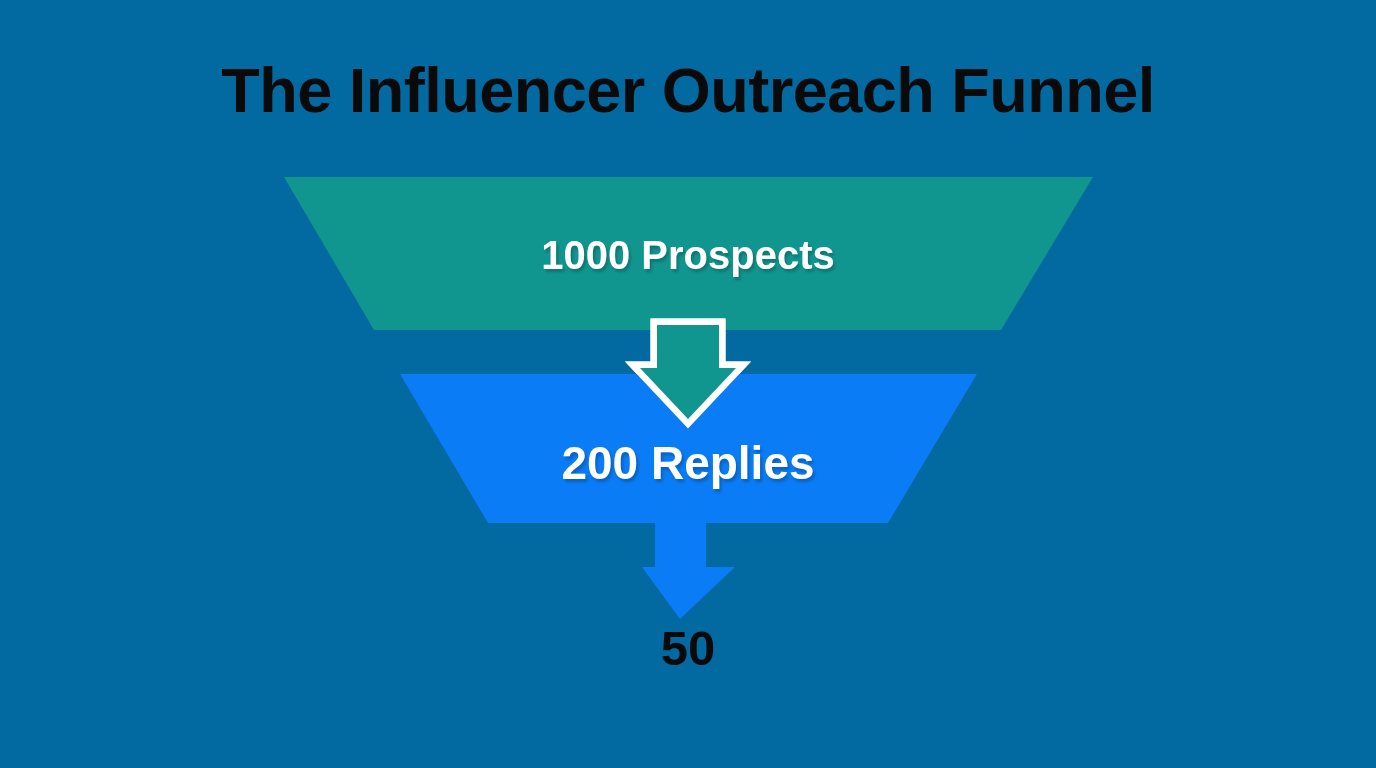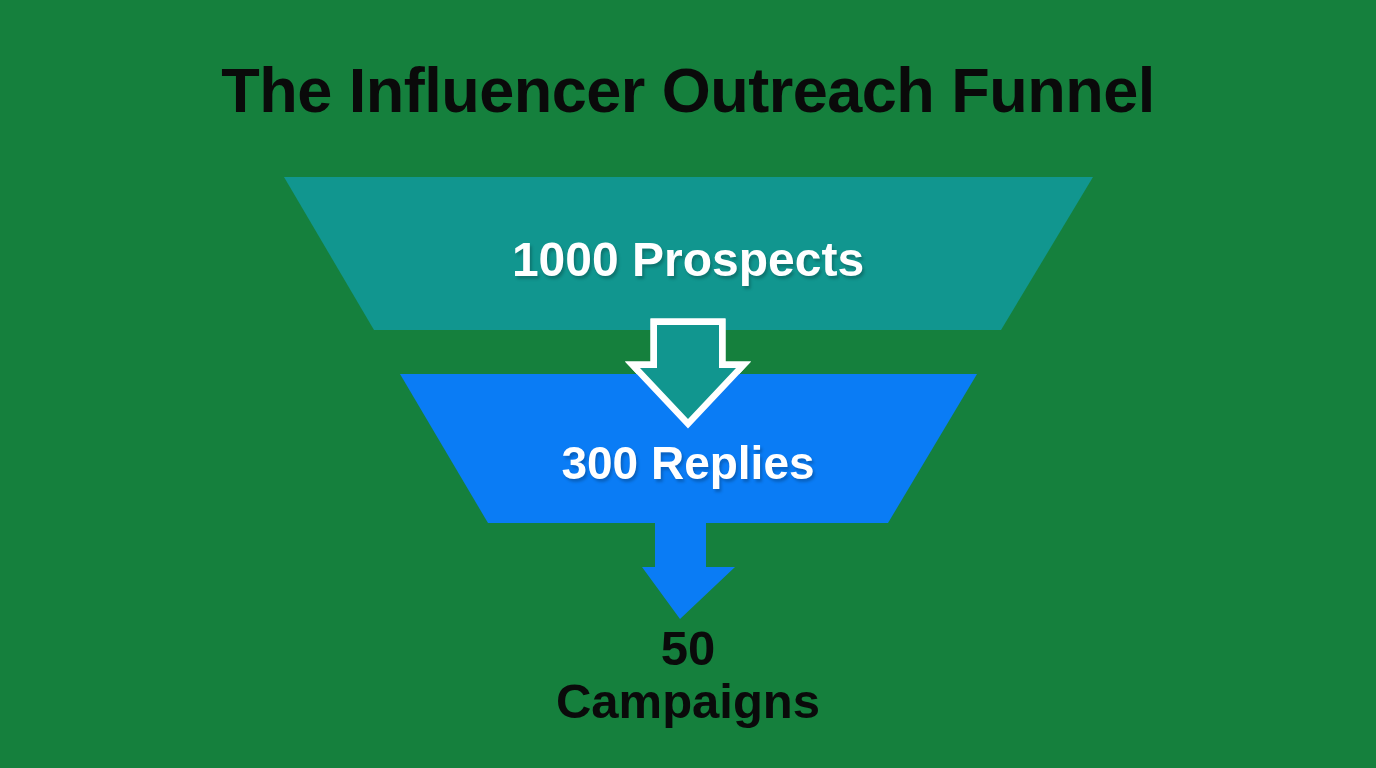--- a/index.html
+++ b/index.html
@@ -7,21 +7,21 @@
     padding: 0;
     background: #ffffff;
   }
   body {
     font-family: "Liberation Sans", "DejaVu Sans", sans-serif;
   }
   #canvas {
     position: relative;
     width: 1376px;
     height: 768px;
-    background: #15803d;
+    background: #0369a1;
     overflow: hidden;
   }
   #funnel-title {
     position: absolute;
     left: 0;
     top: 56px;
     width: 1376px;
     text-align: center;
     font-size: 63px;
     font-weight: bold;
@@ -42,21 +42,21 @@
     text-align: center;
     font-weight: bold;
     color: #ffffff;
     white-space: nowrap;
     text-shadow: 2px 3px 3px rgba(0,0,0,0.22);
   }
   #stage-label-0 {
     left: 0;
     top: 232px;
     width: 1376px;
-    font-size: 48px;
+    font-size: 40px;
     line-height: 1.15;
   }
   #stage-label-1 {
     left: 0;
     top: 437px;
     width: 1376px;
     font-size: 46px;
     line-height: 1.15;
   }
   #outcome-label {
@@ -96,20 +96,19 @@
       <polygon fill="none" stroke-width="13" stroke-linejoin="miter" points="657,325 719,325 719,368 736,368 688,419 640,368 657,368" stroke="#ffffff"></polygon>
       <polygon points="657,325 719,325 719,368 736,368 688,419 640,368 657,368" fill="#11968f"></polygon>
     </g>
 
     <polygon points="655,518 706,518 706,567 735,567 680,619 642,567 655,567" fill="#0a7cf5"></polygon>
 
   </svg>
 
   <div class="stage-label" id="stage-label-0">1000 Prospects</div>
 
-  <div class="stage-label" id="stage-label-1">300 Replies</div>
+  <div class="stage-label" id="stage-label-1">200 Replies</div>
 
   <div id="outcome-label">
     <span class="outcome-line">50</span>
-    <span class="outcome-line">Campaigns</span>
   </div>
 
 </div>
 
 </body></html>

